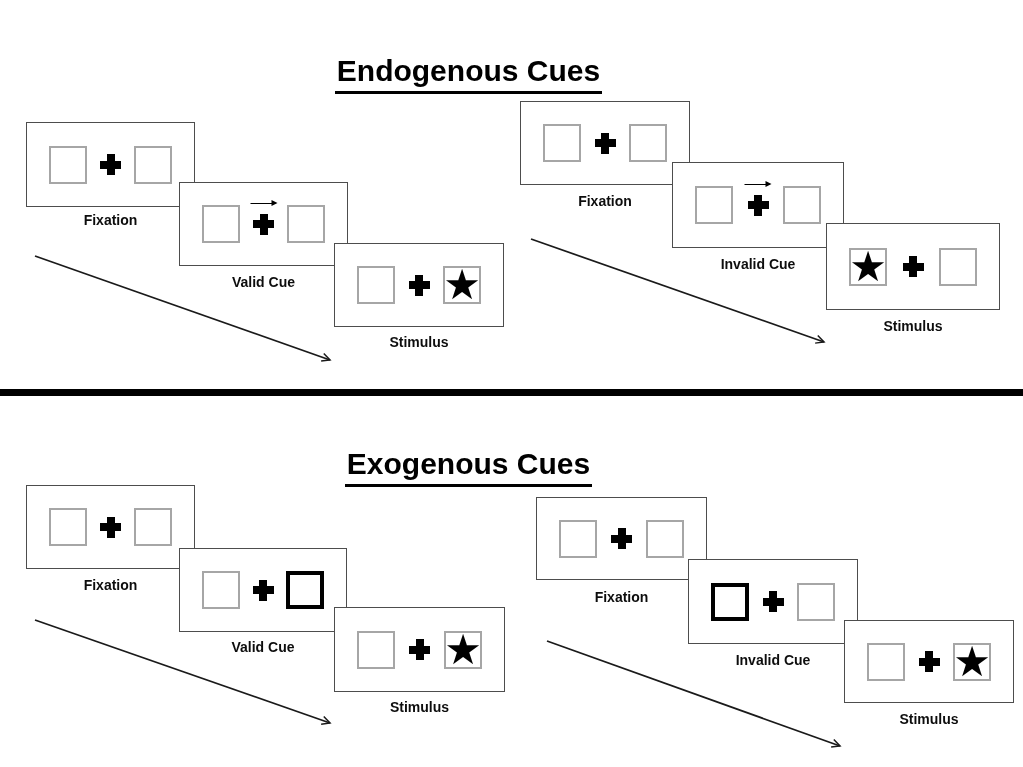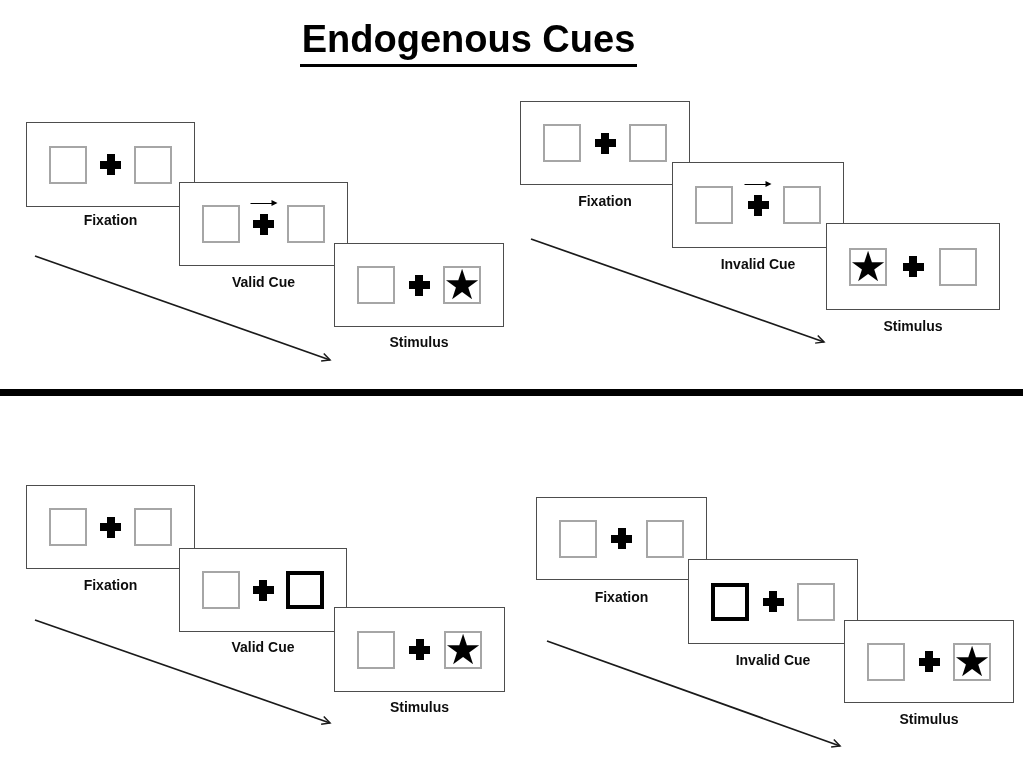--- a/index.html
+++ b/index.html
@@ -2,21 +2,21 @@
 <html><head>
 <meta charset="utf-8">
 <style>
   html,body { margin:0; padding:0; background:#fff; }
   #canvas {
     position:relative; width:1023px; height:767px; background:#ffffff;
     font-family:"Liberation Sans", sans-serif; overflow:hidden;
   }
   .section-title {
     position:absolute; left:0; width:937px; text-align:center;
-    font-size:38px; font-weight:bold; color:#000;
+    font-size:30px; font-weight:bold; color:#000;margin-top:36px;
   }
   .section-title span {
     display:inline-block; border-bottom:3px solid #000; padding:0 2px 3px 2px;
   }
   .divider {
     position:absolute; left:0; top:389px; width:1023px; height:7px; background:#000;
   }
   .panel {
     position:absolute; background:#fff; border:1px solid #4d4d4d; box-sizing:border-box;
     display:flex; align-items:center; justify-content:space-between; padding:0 22px;
@@ -118,20 +118,23 @@
         </div>
       <div class="box"></div>
     </div>
     <div class="plabel" style="left:520px;top:193px;width:170px">Fixation</div>
     <div class="plabel" style="left:672px;top:256px;width:172px">Invalid Cue</div>
     <div class="plabel" style="left:826px;top:318px;width:174px">Stimulus</div>
   </div>
 
   <div class="divider"></div>
 
+  <div class="section-title" style="top:411px">
+    <span>Exogenous Cues</span>
+  </div>
 
   <div>
     <div class="panel" style="left:26px;top:485px;width:169px;height:84px">
       <div class="box"></div>
       <div class="center-stack">
           <div class="cross"></div>
         </div>
       <div class="box"></div>
     </div>
     <div class="panel" style="left:179px;top:548px;width:168px;height:84px">

